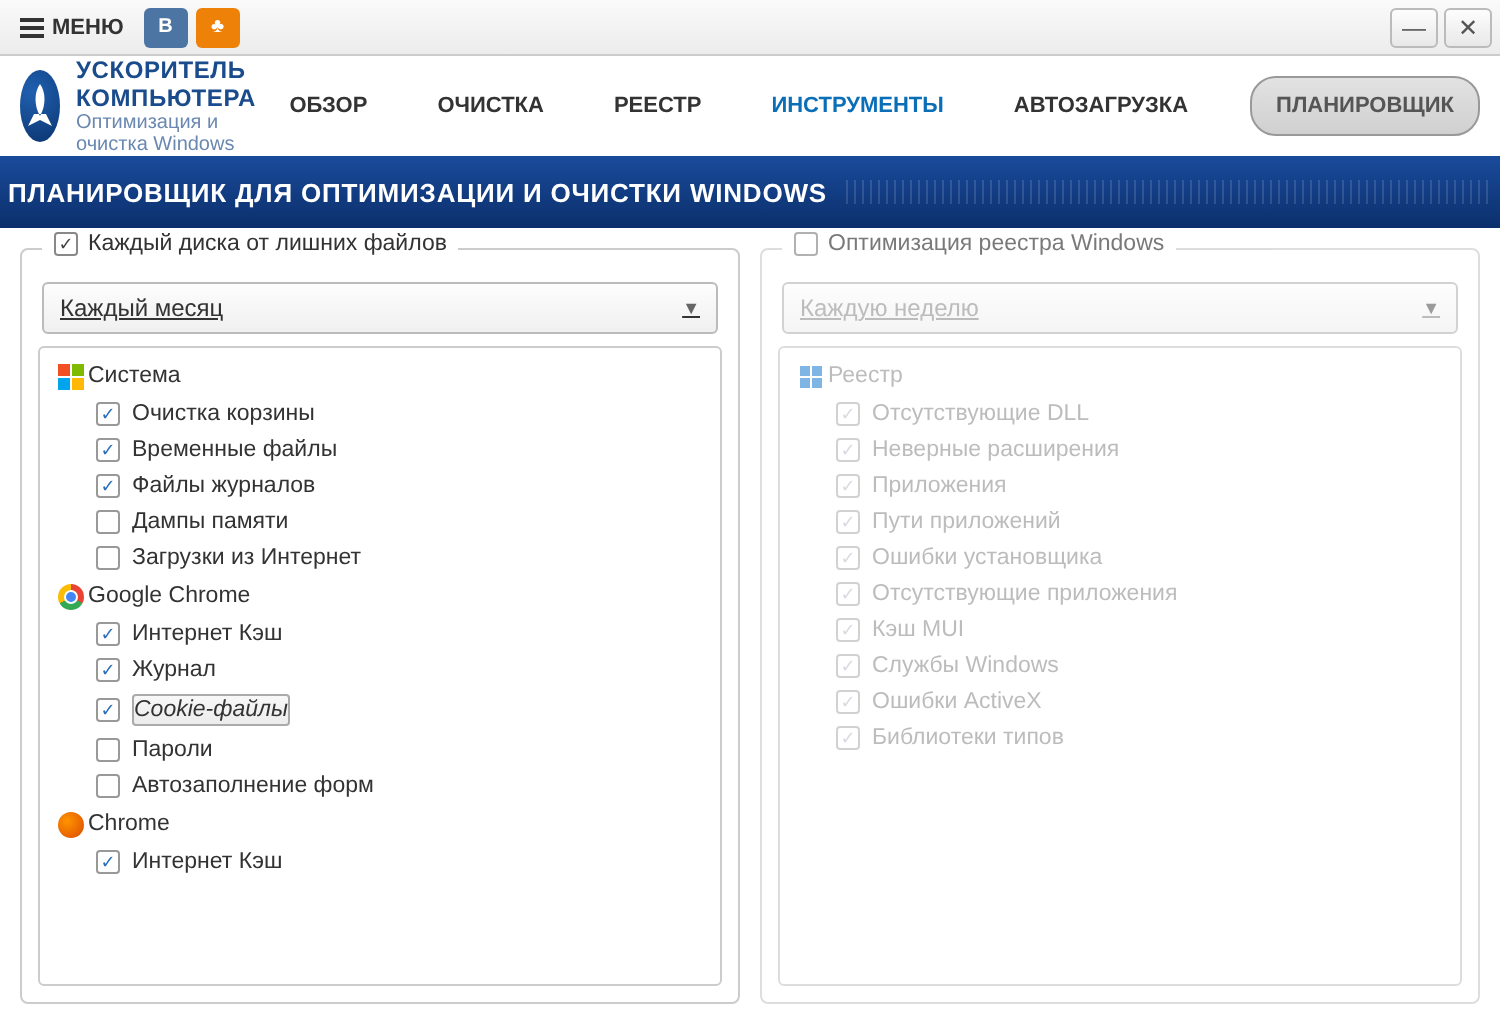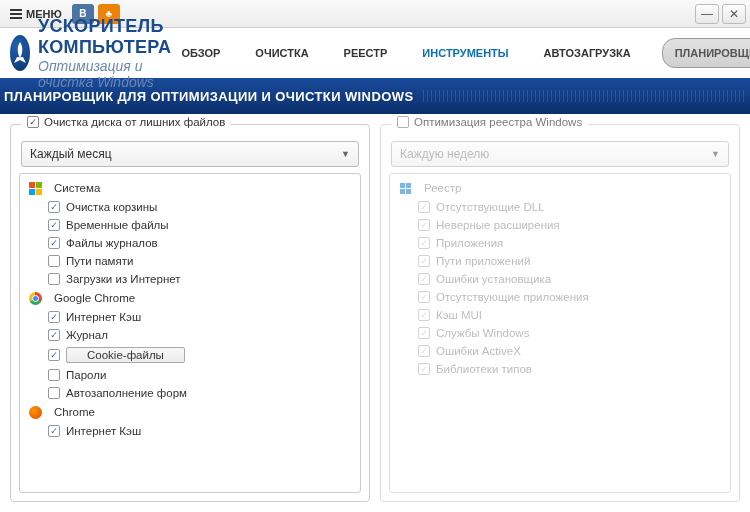--- a/index.html
+++ b/index.html
@@ -11,51 +11,51 @@
 .hamburger span { width: 12px; height: 2px; background: #333; }
 .social { width: 22px; height: 20px; border-radius: 3px; margin-left: 4px; display: flex; align-items: center; justify-content: center; color: #fff; font-size: 10px; font-weight: bold; cursor: pointer; }
 .vk { background: #4c75a3; }
 .ok { background: #ee8208; }
 .spacer { flex: 1; }
 .win-btn { width: 24px; height: 20px; border: 1px solid #bbb; border-radius: 3px; background: linear-gradient(#fdfdfd,#e8e8e8); margin-left: 3px; display: flex; align-items: center; justify-content: center; font-size: 12px; color: #555; cursor: pointer; }
 
 .header { height: 50px; display: flex; align-items: center; padding: 0 10px; background: #fff; }
 .logo { width: 36px; height: 36px; border-radius: 50%; background: radial-gradient(circle at 30% 30%, #2060b0, #0b3570); display: flex; align-items: center; justify-content: center; margin-right: 8px; }
 .logo svg { width: 20px; height: 24px; }
-.brand-title { font-size: 18px; color: #1a4b8c; font-weight: bold; letter-spacing: 0.3px; }
-.brand-sub { font-size: 14px; color: #6a88b0; font-style: italic; }
+.brand-title { font-size: 12px; color: #1a4b8c; font-weight: bold; letter-spacing: 0.3px; }
+.brand-sub { font-size: 10px; color: #6a88b0; }
 .nav { margin-left: auto; display: flex; align-items: center; gap: 15px; }
 .nav-item { font-size: 11px; font-weight: bold; color: #333; padding: 8px 10px; cursor: pointer; }
 .nav-item.active { color: #0b6fb8; }
 .planner-btn { font-size: 11px; font-weight: bold; color: #555; background: linear-gradient(#e2e2e2,#d0d0d0); border: 1px solid #999; border-radius: 13px; padding: 8px 12px; margin-left: 6px; cursor: pointer; }
 
 .banner { height: 36px; background: linear-gradient(#1a4b9c,#0b2f6b); color: #fff; font-size: 13px; font-weight: bold; letter-spacing: 0.4px; display: flex; align-items: center; padding: 0 4px; }
 .banner-dashes { margin-left: 10px; flex: 1; height: 12px; background: repeating-linear-gradient(90deg, rgba(255,255,255,0.13) 0 1px, transparent 1px 4px); }
 
 .content { display: flex; gap: 10px; padding: 10px; height: calc(512px - 28px - 50px - 36px); }
 .panel { flex: 1; border: 1px solid #ccc; border-radius: 4px; position: relative; padding: 10px 8px 8px 8px; display: flex; flex-direction: column; min-width: 0; }
 .panel.disabled { opacity: 0.65; }
 .panel-header { position: absolute; top: -9px; left: 10px; background: #fff; padding: 0 6px; display: flex; align-items: center; gap: 5px; font-size: 11.5px; color: #333; }
 .panel-check { width: 12px; height: 12px; border: 1px solid #888; border-radius: 2px; background: #fff; display: flex; align-items: center; justify-content: center; font-size: 9px; color: #444; cursor: pointer; }
 
-.dropdown { height: 26px; border: 1px solid #bbb; border-radius: 3px; background: linear-gradient(#fdfdfd,#f0f0f0); display: flex; align-items: center; padding: 0 8px; font-size: 12px; color: #333; margin: 6px 2px 6px 2px; cursor: pointer; }
+.dropdown { height: 26px; border: 1px solid #bbb; border-radius: 3px; background: linear-gradient(#fdfdfd,#f0f0f0); display: flex; align-items: center; padding: 0 8px; font-size: 12px; color: #333; margin: 6px 2px 6px 2px; cursor: pointer; text-decoration: underline; }
 .dropdown .arrow { margin-left: auto; font-size: 9px; color: #666; }
 .panel.disabled .dropdown { color: #999; }
 
 .tree-wrap { flex: 1; border: 1px solid #ccc; border-radius: 3px; overflow: hidden; display: flex; min-height: 0; }
 .tree { flex: 1; overflow-y: auto; padding: 4px 2px 4px 6px; font-size: 11.5px; color: #333; }
 .tree::-webkit-scrollbar { width: 14px; }
 .tree::-webkit-scrollbar-track { background: #f0f0f0; border-left: 1px solid #ddd; }
 .tree::-webkit-scrollbar-thumb { background: #cfcfcf; border: 1px solid #bbb; border-radius: 2px; }
-.group { display: flex; align-items: center; gap: 12px; padding: 3px 2px; }
+.group { display: flex; align-items: center; gap: 2px; padding: 3px 2px; }
 .group-icon { width: 14px; height: 14px; display: flex; align-items: center; justify-content: center; font-size: 12px; }
 .item { display: flex; align-items: center; gap: 6px; padding: 3px 2px 3px 22px; }
 .chk { width: 12px; height: 12px; border: 1px solid #999; border-radius: 2px; background: #fff; display: flex; align-items: center; justify-content: center; font-size: 9px; color: #2a6db8; flex-shrink: 0; cursor: pointer; }
 .chk.unchecked { color: transparent; }
-.item.highlight span.label { border: 1px solid #aaa; background: linear-gradient(#f8f8f8,#ececec); padding: 1px 20px; border-radius: 2px; }
+.item.highlight span.label { border: 1px solid #aaa; background: linear-gradient(#f8f8f8,#ececec); padding: 1px 0; border-radius: 2px; font-style: italic; }
 .panel.disabled .tree { color: #999; }
 .panel.disabled .chk { color: #aaba; border-color: #bbb; }
 
 .win-logo { display: grid; grid-template-columns: 6px 6px; grid-template-rows: 6px 6px; gap: 1px; }
 .win-logo span:nth-child(1){background:#f25022;} .win-logo span:nth-child(2){background:#7fba00;}
 .win-logo span:nth-child(3){background:#00a4ef;} .win-logo span:nth-child(4){background:#ffb900;}
 .chrome-ico { width:13px; height:13px; border-radius:50%; background: conic-gradient(#ea4335 0 120deg,#34a853 120deg 240deg,#fbbc05 240deg 360deg); position:relative;}
 .chrome-ico::after{content:"";position:absolute;inset:3px;border-radius:50%;background:#4285f4;border:1.5px solid #fff;}
 .ff-ico { width:13px;height:13px;border-radius:50%;background:radial-gradient(circle at 35% 35%,#ff9500,#e66000 70%,#a84300);}  
 .reg-ico { display:grid; grid-template-columns:5px 5px; grid-template-rows:5px 5px; gap:1px;}
@@ -103,21 +103,21 @@
 <div class="banner">
   <span>ПЛАНИРОВЩИК ДЛЯ ОПТИМИЗАЦИИ И ОЧИСТКИ WINDOWS</span>
   <div class="banner-dashes"></div>
 </div>
 
 <div class="content">
 
   <div class="panel">
     <div class="panel-header">
       <div class="panel-check">✓</div>
-      <span>Очистка диска от лишних файлов</span>
+      <span>Каждый диска от лишних файлов</span>
     </div>
     <div class="dropdown">
       <span>Каждый месяц</span>
       <span class="arrow">▼</span>
     </div>
     <div class="tree-wrap">
       <div class="tree" id="left-tree">
           <div class="group">
             <span class="group-icon">
               <div class="win-logo">
@@ -136,21 +136,21 @@
           <div class="item">
             <div class="chk ">✓</div>
             <span class="label">Временные файлы</span>
           </div>
           <div class="item">
             <div class="chk ">✓</div>
             <span class="label">Файлы журналов</span>
           </div>
           <div class="item">
             <div class="chk unchecked">✓</div>
-            <span class="label">Пути памяти</span>
+            <span class="label">Дампы памяти</span>
           </div>
           <div class="item">
             <div class="chk unchecked">✓</div>
             <span class="label">Загрузки из Интернет</span>
           </div>
           <div class="group">
             <span class="group-icon">
               <div class="chrome-ico"></div>
             </span>
             <span class="label">Google Chrome</span>

